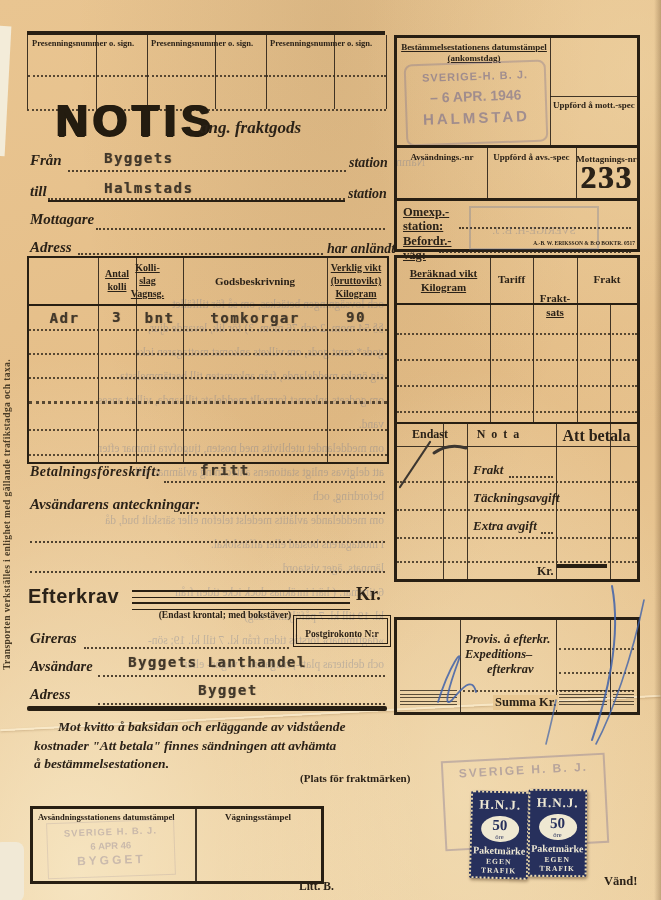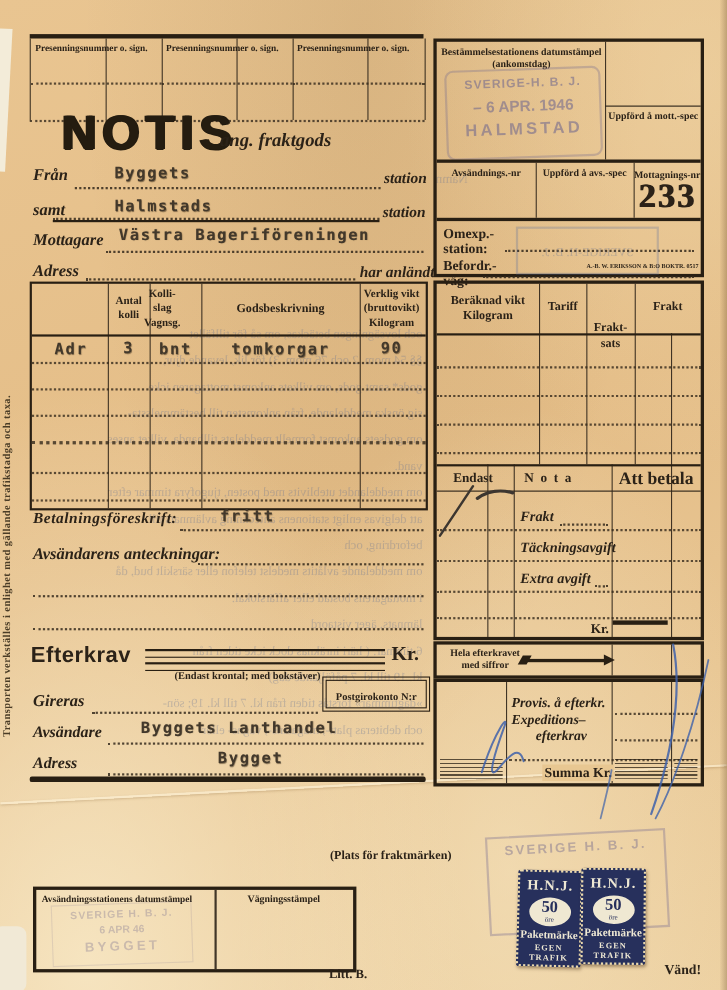--- a/index.html
+++ b/index.html
@@ -8,21 +8,21 @@
     background:
       radial-gradient(ellipse at 12% 97%, rgba(249,235,202,.8), transparent 42%),
       radial-gradient(ellipse at 70% 88%, rgba(246,230,194,.55), transparent 38%),
       radial-gradient(ellipse at 96% 8%, rgba(240,216,170,.5), transparent 30%),
       radial-gradient(ellipse at 50% 4%, rgba(90,60,20,.10), transparent 55%),
       linear-gradient(160deg,#e9c591 0%,#e4bd87 48%,#eccf9f 100%);}
   .a{position:absolute;}
   .L{font-family:"Liberation Serif",serif;font-weight:bold;color:#2b2218;}
   .I{font-style:italic;}
   .C{text-align:center;}
-  .P{white-space:pre-line;}
+  .P{white-space:pre-line;text-decoration:underline;}
   .D{border-bottom:2px dotted rgba(52,41,28,.85);}
   .TW{font-family:"DejaVu Sans Mono",monospace;font-weight:bold;color:#42382b;
       letter-spacing:1.5px;text-shadow:.5px .4px .8px rgba(55,42,25,.55);}
   .BOX{border:3px solid #281f13;}
   .vline{width:0;border-left:1px solid rgba(45,36,24,.9);}
   .hline{height:0;border-top:1px solid rgba(45,36,24,.9);}
   .hdot{height:0;border-top:2px dotted rgba(52,41,28,.8);}
   .bar{background:#281f13;}
   .ghost{transform:scaleX(-1);color:rgba(92,108,148,.30);filter:blur(.4px);
          font-family:"Liberation Serif",serif;font-size:11.5px;line-height:24px;}
@@ -87,28 +87,27 @@
   </div>
 
   <div class="a notis" style="left:56px;top:96px;">NOTIS</div>
   <div class="a L I" style="left:200px;top:118px;font-size:17px;">ang. fraktgods</div>
 
   <span class="a L I" style="left:30px;top:152px;font-size:15px;">Från</span>
   <span class="a TW" style="left:104px;top:150px;font-size:14px;">Byggets</span>
   <div class="a D" style="left:68px;top:152px;width:278px;height:18px;"></div>
   <span class="a L I" style="left:349px;top:155px;font-size:14px;">station</span>
 
-  <span class="a L I" style="left:30px;top:183px;font-size:15px;">samt</span>
+  <span class="a L I" style="left:30px;top:183px;font-size:15px;">till</span>
   <span class="a TW" style="left:104px;top:180px;font-size:14px;">Halmstads</span>
   <div class="a D" style="left:48px;top:181px;width:297px;height:17px;"></div>
   <div class="a bar" style="left:48px;top:200px;width:297px;height:2px;"></div>
   <span class="a L I" style="left:348px;top:186px;font-size:14px;">station</span>
 
   <span class="a L I" style="left:30px;top:211px;font-size:15px;">Mottagare</span>
-  <span class="a TW" style="left:108px;top:206px;font-size:14px;">Västra Bageriföreningen</span>
   <div class="a D" style="left:96px;top:210px;width:289px;height:18px;"></div>
 
   <span class="a L I" style="left:30px;top:239px;font-size:15px;">Adress</span>
   <div class="a D" style="left:78px;top:236px;width:245px;height:17px;"></div>
   <span class="a L I" style="left:327px;top:241px;font-size:14px;">har anländt</span>
 
   <div class="a" style="left:27px;top:256px;width:358px;height:204px;border:2px solid #281f13;">
     <div class="a vline" style="left:69px;top:0;height:204px;"></div>
     <div class="a vline" style="left:107px;top:0;height:204px;"></div>
     <div class="a vline" style="left:154px;top:0;height:204px;"></div>
@@ -157,20 +156,21 @@
   <div class="a D" style="left:84px;top:630px;width:205px;height:17px;"></div>
 
   <span class="a L I" style="left:30px;top:658px;font-size:14.5px;">Avsändare</span>
   <span class="a TW" style="left:128px;top:654px;font-size:14px;">Byggets Lanthandel</span>
   <div class="a D" style="left:98px;top:658px;width:287px;height:17px;"></div>
   <span class="a L I" style="left:30px;top:686px;font-size:14.5px;">Adress</span>
   <span class="a TW" style="left:198px;top:682px;font-size:14px;">Bygget</span>
   <div class="a D" style="left:98px;top:686px;width:287px;height:17px;"></div>
   <div class="a bar" style="left:27px;top:706px;width:360px;height:5px;border-radius:2px;"></div>
 
+  <div class="a L I" style="left:34px;top:718px;width:312px;font-size:13.5px;line-height:1.38;text-indent:24px;">Mot kvitto å baksidan och erläggande av vidstående kostnader "Att betala" finnes sändningen att avhämta å bestämmelsestationen.</div>
   <div class="a L" style="left:300px;top:772px;font-size:11px;">(Plats för fraktmärken)</div>
 
   <div class="a" style="left:30px;top:806px;width:288px;height:72px;border:3px solid #281f13;">
     <div class="a vline" style="left:162px;top:0;height:72px;border-left-width:2px;"></div>
     <div class="a L" style="left:5px;top:3px;width:155px;font-size:8.5px;">Avsändningsstationens datumstämpel</div>
     <div class="a L C" style="left:164px;top:3px;width:122px;font-size:9px;">Vägningsstämpel</div>
     <div class="a pstamp C" style="left:14px;top:12px;width:126px;height:54px;border:1.5px solid rgba(116,106,142,.30);transform:rotate(-2deg);opacity:.55;">
       <div style="font-size:9.5px;margin-top:4px;letter-spacing:1px;">SVERIGE  H. B. J.</div>
       <div style="font-size:9.5px;margin-top:3px;">6 APR 46</div>
       <div style="font-size:12px;margin-top:2px;letter-spacing:3px;">BYGGET</div>
@@ -245,29 +245,20 @@
     <div class="a L I" style="left:76px;top:260px;font-size:13px;">Extra avgift</div>
     <div class="a D" style="left:144px;top:262px;width:12px;height:12px;"></div>
     <div class="a hdot" style="left:0;top:223px;width:240px;"></div>
     <div class="a hdot" style="left:0;top:251px;width:240px;"></div>
     <div class="a hdot" style="left:0;top:279px;width:240px;"></div>
     <div class="a hdot" style="left:0;top:303px;width:240px;"></div>
     <div class="a bar" style="left:160px;top:306px;width:50px;height:4px;"></div>
     <div class="a L" style="left:140px;top:306px;font-size:12px;">Kr.</div>
   </div>
 
-  <div class="a BOX" style="left:394px;top:583px;width:240px;height:28px;">
-    <div class="a L P" style="left:4px;top:2px;width:80px;font-size:9px;line-height:11px;text-align:center;">Hela efterkravet
-med siffror</div>
-    <div class="a" style="left:80px;top:13px;width:74px;height:2.5px;background:#281f13;"></div>
-    <div class="a" style="left:152px;top:9px;width:0;height:0;border-left:10px solid #281f13;border-top:5px solid transparent;border-bottom:5px solid transparent;"></div>
-    <div class="a bar" style="left:76px;top:10px;width:8px;height:8px;transform:skewX(-30deg);"></div>
-    <div class="a vline" style="left:159px;top:0;height:28px;"></div>
-    <div class="a vline" style="left:213px;top:0;height:28px;"></div>
-  </div>
 
   <div class="a BOX" style="left:394px;top:617px;width:240px;height:92px;">
     <div class="a vline" style="left:63px;top:0;height:92px;"></div>
     <div class="a vline" style="left:159px;top:0;height:92px;"></div>
     <div class="a vline" style="left:213px;top:0;height:92px;"></div>
     <div class="a L I" style="left:68px;top:12px;font-size:12.5px;">Provis. å efterkr.</div>
     <div class="a L I" style="left:68px;top:27px;font-size:12.5px;">Expeditions–</div>
     <div class="a L I" style="left:90px;top:42px;font-size:12.5px;">efterkrav</div>
     <div class="a hdot" style="left:162px;top:28px;width:75px;"></div>
     <div class="a hdot" style="left:162px;top:52px;width:75px;"></div>

